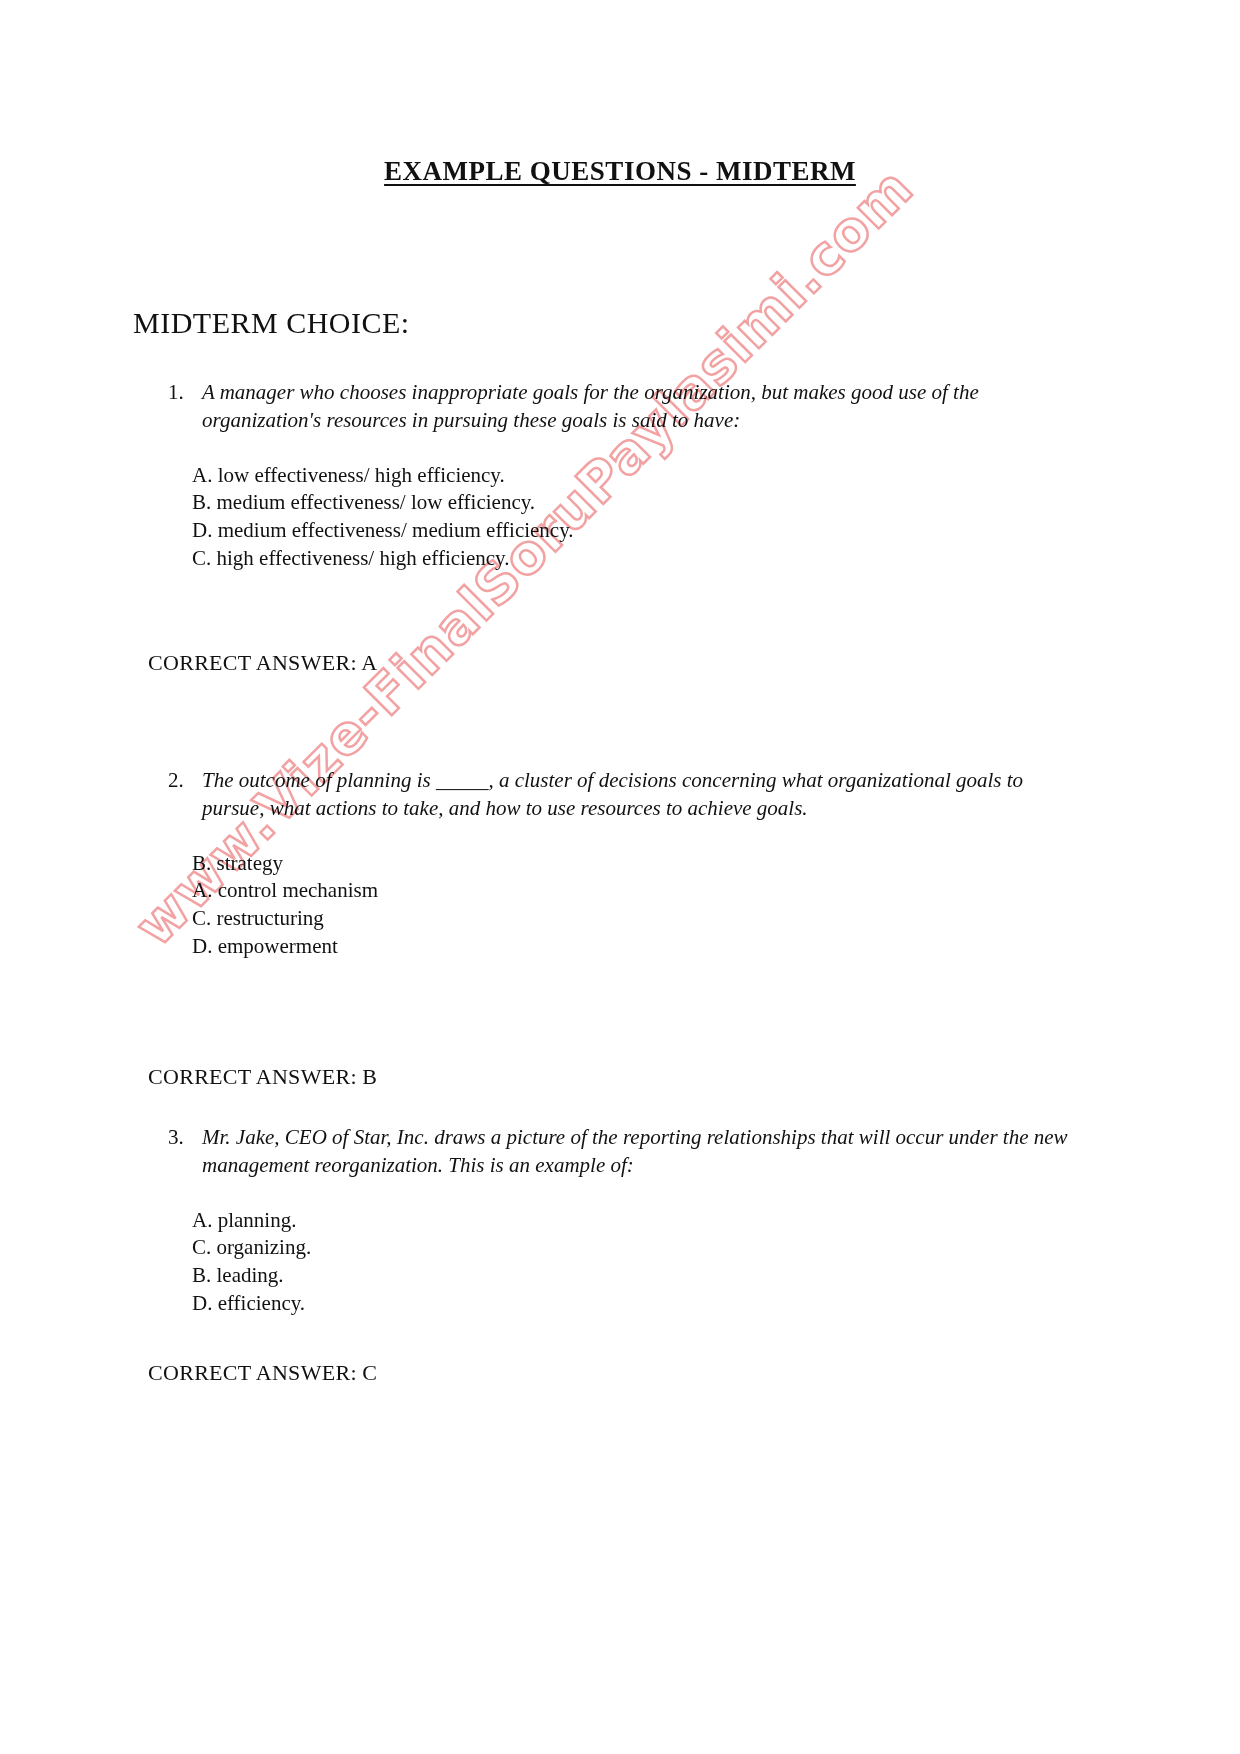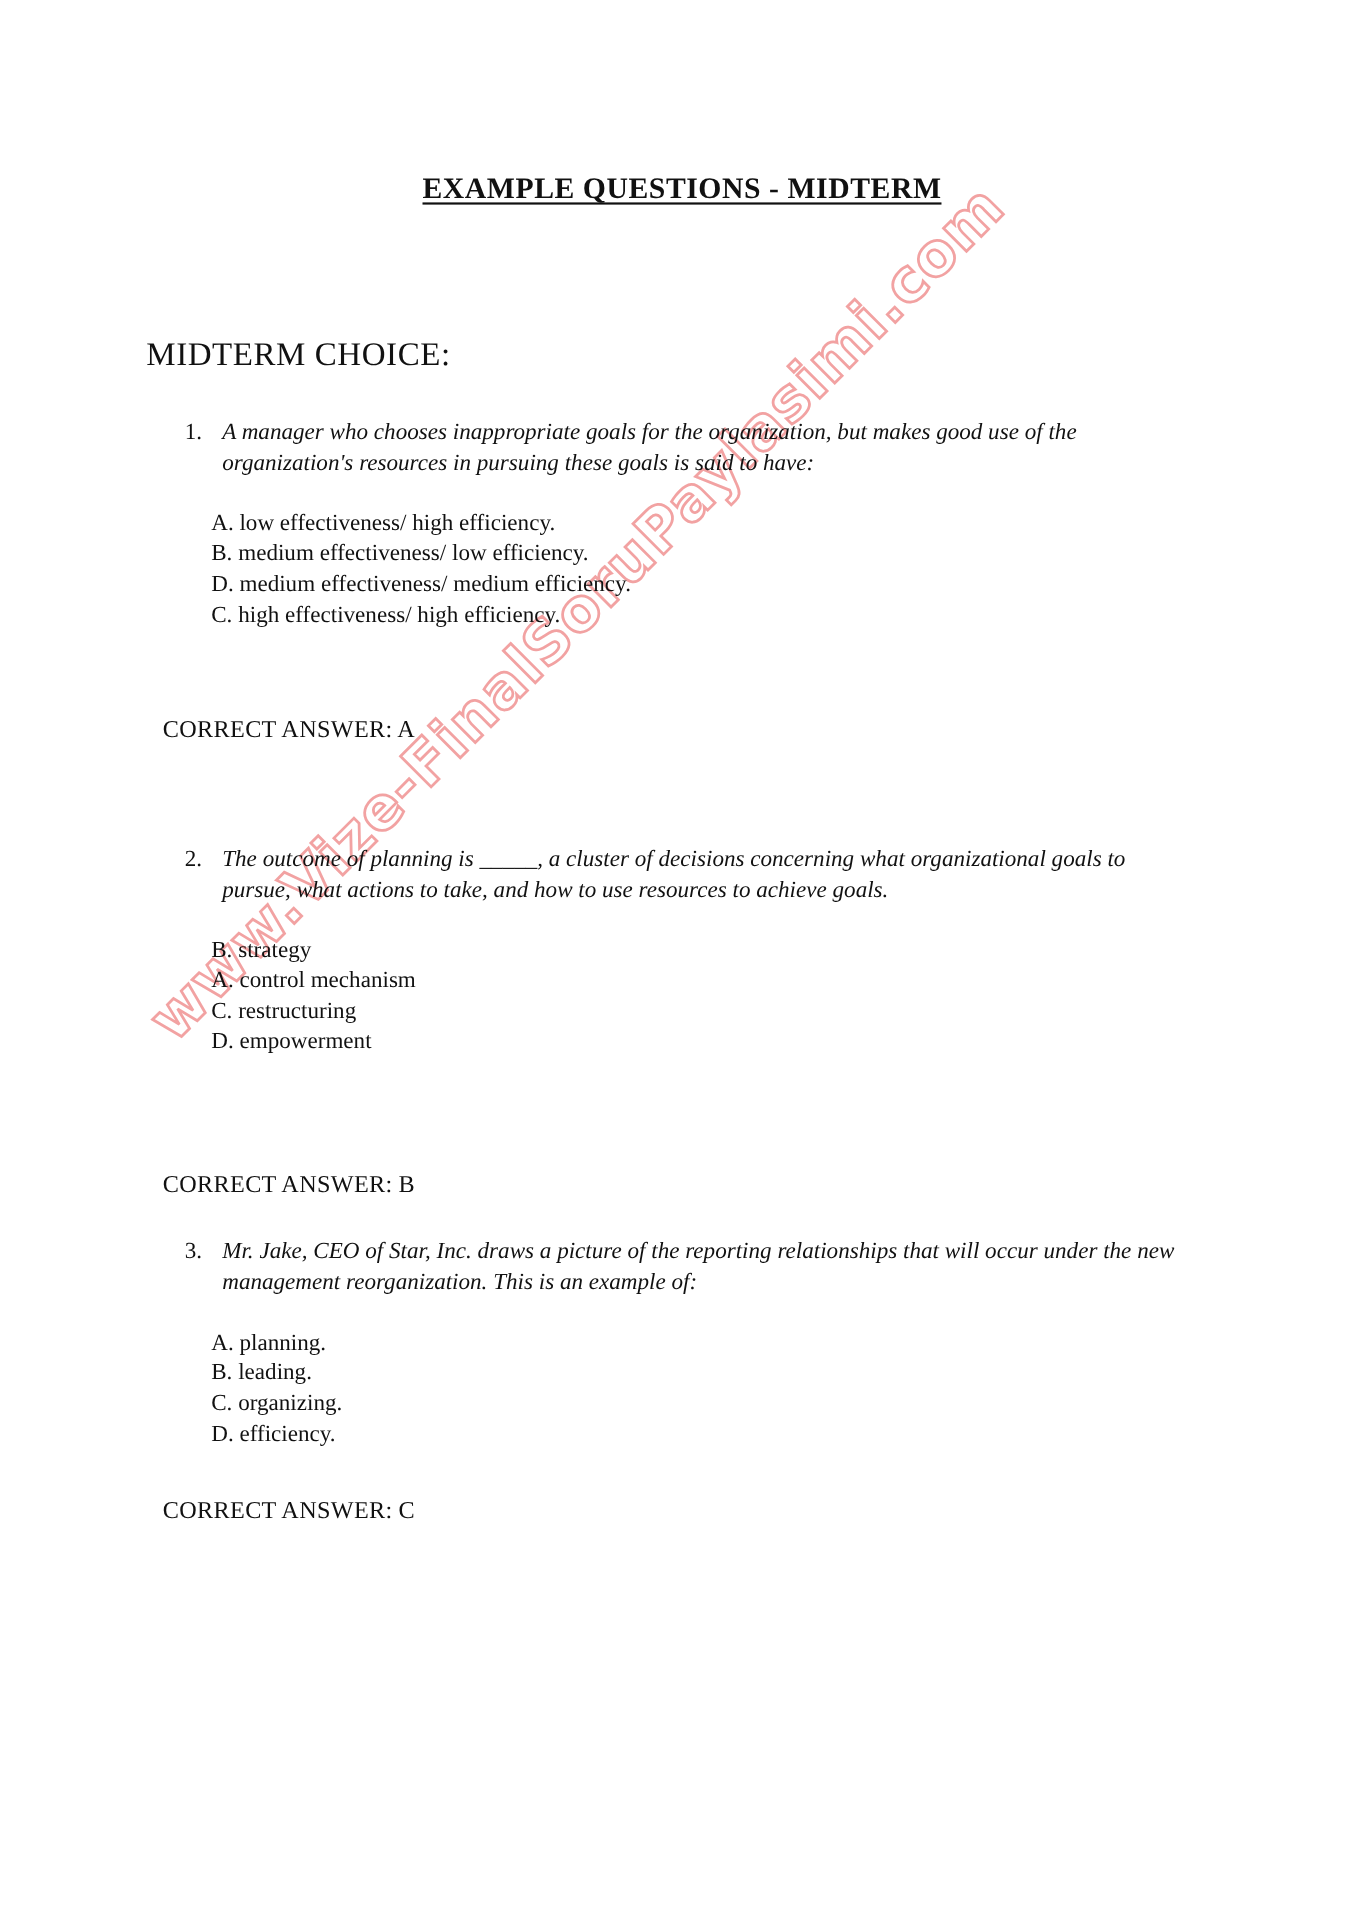--- a/index.html
+++ b/index.html
@@ -149,22 +149,22 @@
       <span class="answer-value">B</span>
     </div>
 
     <div class="question q3">
       <div class="q-row">
         <span class="q-num">3.</span>
         <span class="q-text">Mr. Jake, CEO of Star, Inc. draws a picture of the reporting relationships that will occur under the new management reorganization. This is an example of:</span>
       </div>
       <div class="options">
         <div>A. planning.</div>
+        <div>C. organizing.</div>
         <div>B. leading.</div>
-        <div>C. organizing.</div>
         <div>D. efficiency.</div>
       </div>
     </div>
 
     <div class="answer-line a3">
       <span class="answer-label">CORRECT ANSWER:</span>
       <span class="answer-value">C</span>
     </div>
 
   </div>

